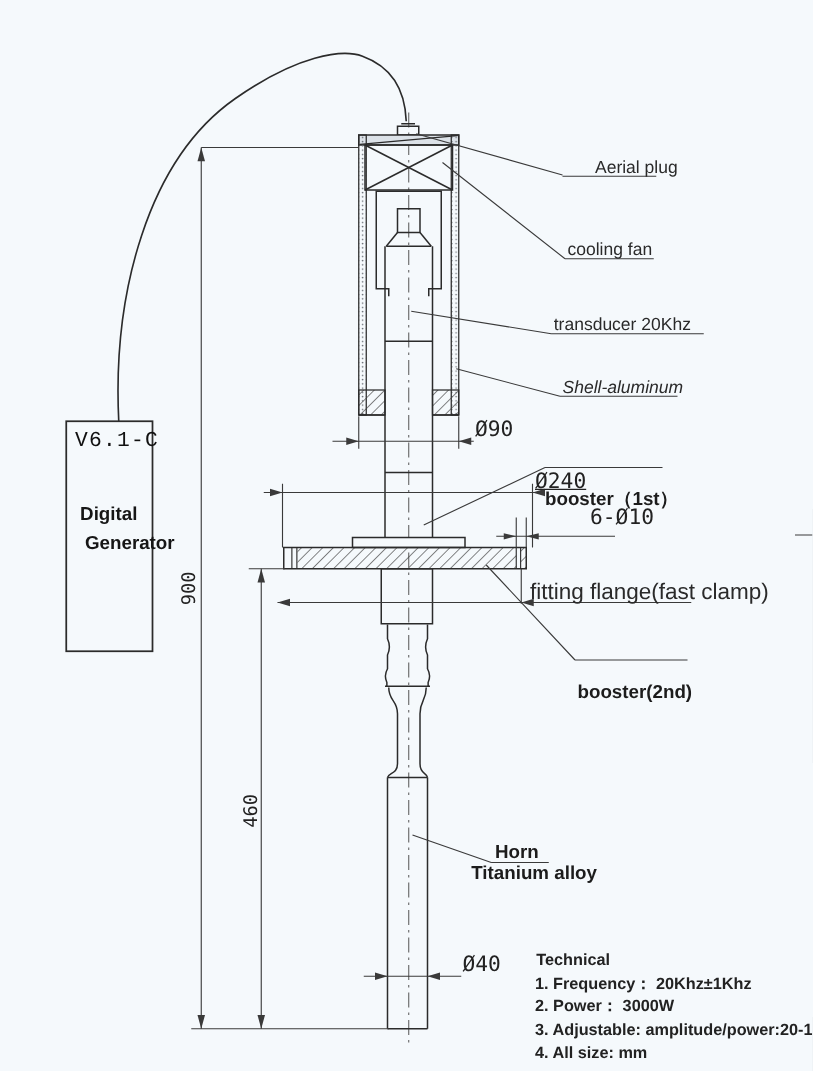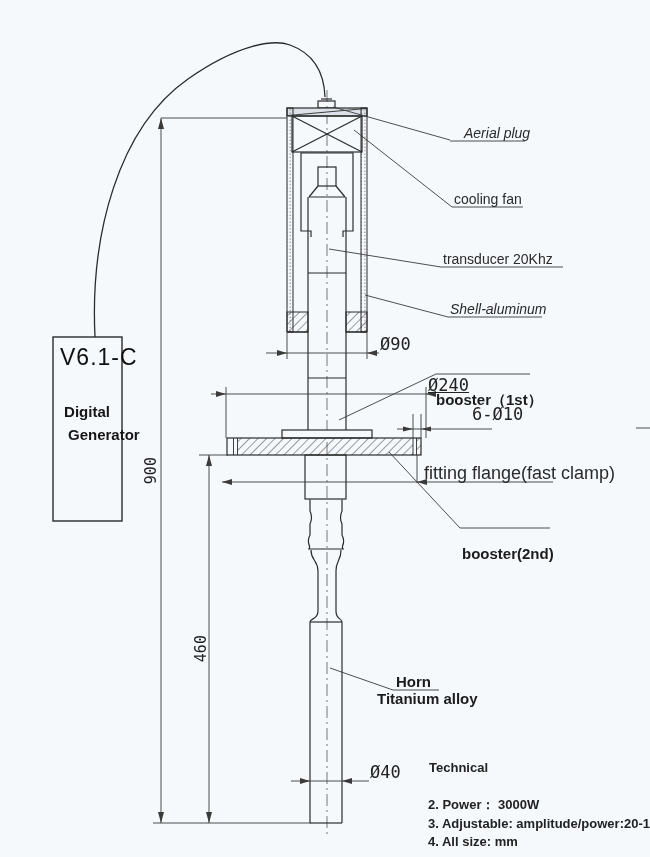--- a/index.html
+++ b/index.html
@@ -7,21 +7,21 @@
           font-family:"Liberation Sans",sans-serif;color:#1f1f1f;}
   .canvas svg{position:absolute;left:0;top:0;}
   .txt{position:absolute;white-space:nowrap;line-height:1.15;}
   .lbl{font-size:14px;color:#2a2a2a;}
   .lbl-b{font-size:15px;font-weight:bold;color:#1c1c1c;margin-top:36px;}
   .lbl-sb{font-size:15px;font-weight:600;color:#1c1c1c;}
   .sm{font-size:18px;color:#2a2a2a;}
   .dim{font-family:"DejaVu Sans Mono",monospace;font-size:17px;color:#222;}
   .dim-v{font-family:"DejaVu Sans Mono",monospace;font-size:15px;color:#222;
          transform:rotate(-90deg);transform-origin:center;}
-  .cad{font-family:Liberation Sans, sans-serif;font-size:23px;color:#111;letter-spacing:1px;}
+  .cad{font-family:Liberation Mono, monospace;font-size:17px;color:#111;letter-spacing:1px;}
   .gen-line{width:68px;text-align:center;font-weight:600;font-size:15px;color:#161616;}
   .tech{font-size:13px;font-weight:700;color:#222;}
 </style>
 </head>
 <body>
 
 <div class="canvas">
 
   <svg width="650" height="857" viewBox="0 0 650 857">
     <defs>
@@ -147,35 +147,36 @@
       <path d="M339 420 L436 374 M436 374 H530"></path>
       <path d="M389 452 L460 528 M460 528 H550"></path>
       <path d="M330 668 L393 690 M393 690 H439"></path>
     </g>
   </svg>
 
   <div class="txt cad" style="left:60px;top:344px;">V6.1-C</div>
   <div class="txt gen-line" style="left:53px;top:403px;">Digital</div>
   <div class="txt gen-line" style="left:68px;top:426px;">Generator</div>
 
-  <div class="txt lbl" style="left:464px;top:125px;font-style:italic;">Aerial plug</div>
+  <div class="txt lbl" style="left:476px;top:125px;">Aerial plug</div>
   <div class="txt lbl" style="left:454px;top:191px;">cooling fan</div>
   <div class="txt lbl" style="left:443px;top:251px;">transducer 20Khz</div>
   <div class="txt lbl" style="left:450px;top:301px;font-style:italic;">Shell-aluminum</div>
   <div class="txt lbl-b" style="left:436px;top:355px;">booster（1st）</div>
   <div class="txt sm" style="left:424px;top:463px;">fitting flange(fast clamp)</div>
   <div class="txt lbl-b" style="left:462px;top:509px;">booster(2nd)</div>
   <div class="txt lbl-sb" style="left:396px;top:673px;">Horn</div>
   <div class="txt lbl-sb" style="left:377px;top:690px;">Titanium alloy</div>
 
   <div class="txt dim" style="left:380px;top:335px;">Ø90</div>
   <div class="txt dim" style="left:428px;top:376px;text-decoration:underline;">Ø240</div>
   <div class="txt dim" style="left:452px;top:405px;margin-left:20px;">6-Ø10</div>
   <div class="txt dim" style="left:370px;top:763px;">Ø40</div>
   <div class="txt dim-v" style="left:138px;top:462px;">900</div>
   <div class="txt dim-v" style="left:188px;top:640px;">460</div>
 
   <div class="txt tech" style="left:429px;top:761px;">Technical</div>
+  <div class="txt tech" style="left:428px;top:780px;">1. Frequency：  20Khz±1Khz</div>
   <div class="txt tech" style="left:428px;top:798px;">2. Power：  3000W</div>
   <div class="txt tech" style="left:428px;top:817px;">3. Adjustable: amplitude/power:20-100%</div>
   <div class="txt tech" style="left:428px;top:835px;">4. All size: mm</div>
 
 </div>
 
 </body></html>

